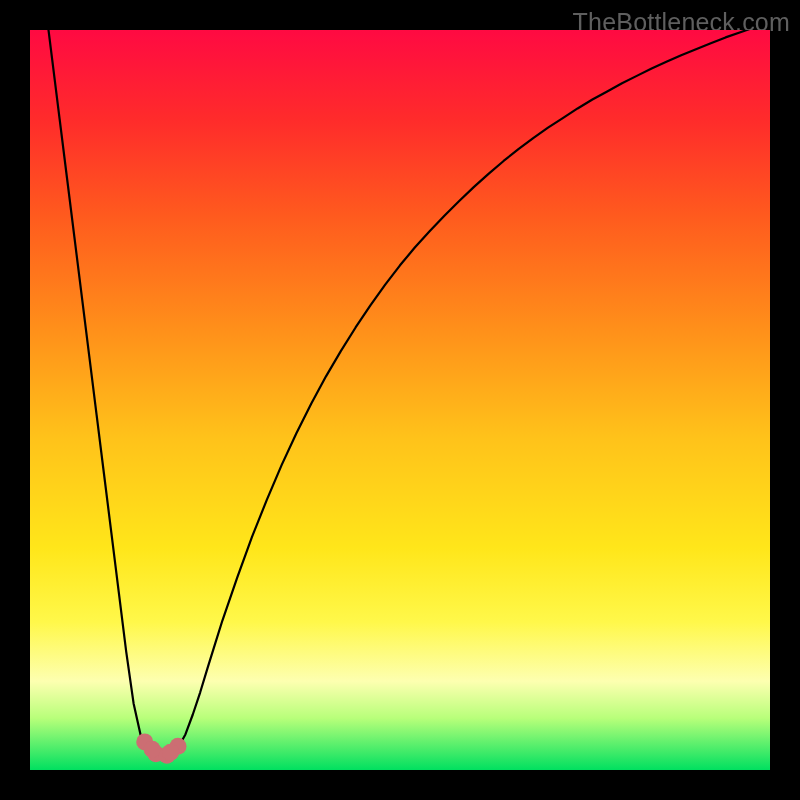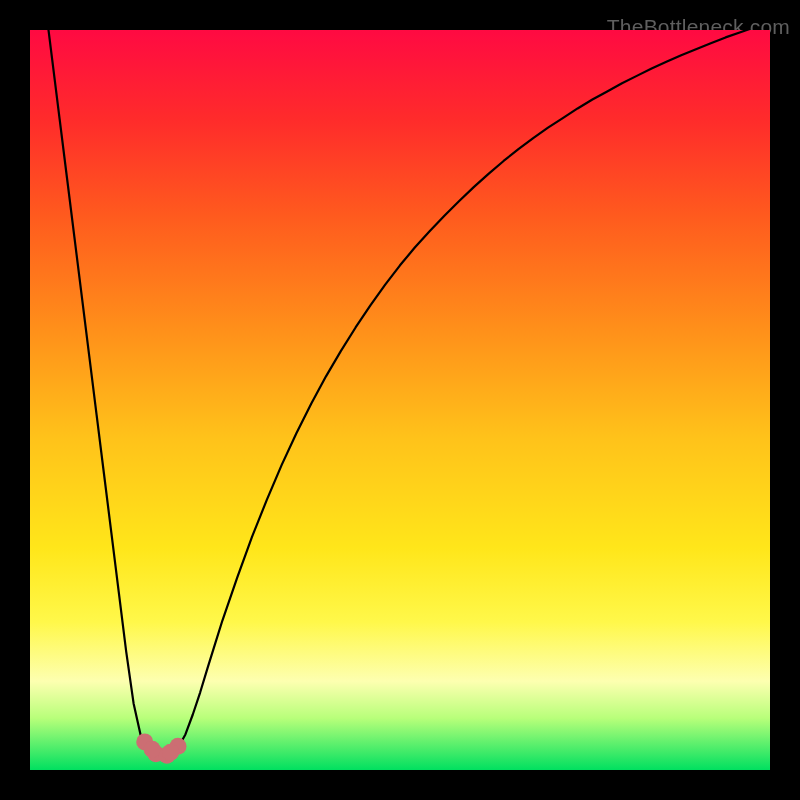--- a/index.html
+++ b/index.html
@@ -38,24 +38,24 @@
   }
   .plot svg {
     position: absolute;
     left: 0;
     top: 0;
     width: 740px;
     height: 740px;
   }
   .watermark {
     position: absolute;
-    top: 15px;
+    top: 8px;
     right: 10px;
     color: #5f5f5f;
-    font-size: 21px;
+    font-size: 25px;
     letter-spacing: 0.2px;
     font-weight: 400;
     user-select: none;
   }
 </style>
 </head>
 <body>
 
 <div class="frame">
   <div class="watermark">TheBottleneck.com</div>

